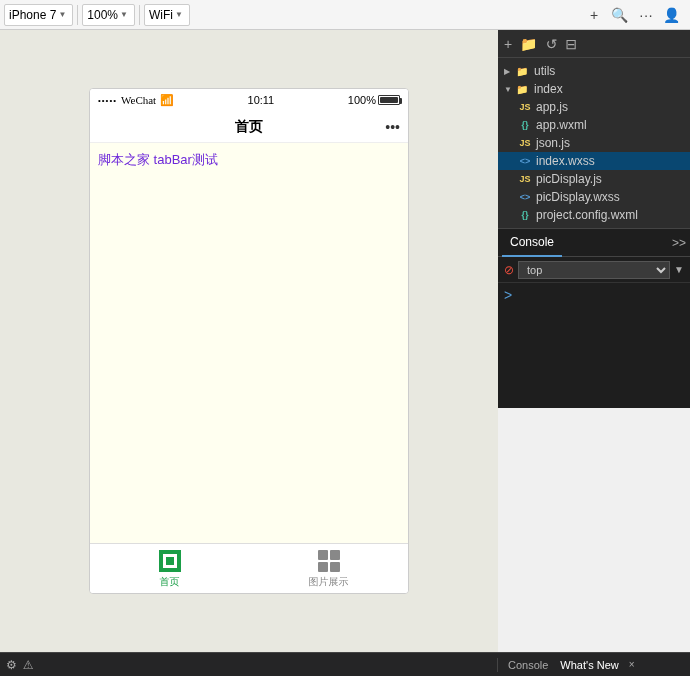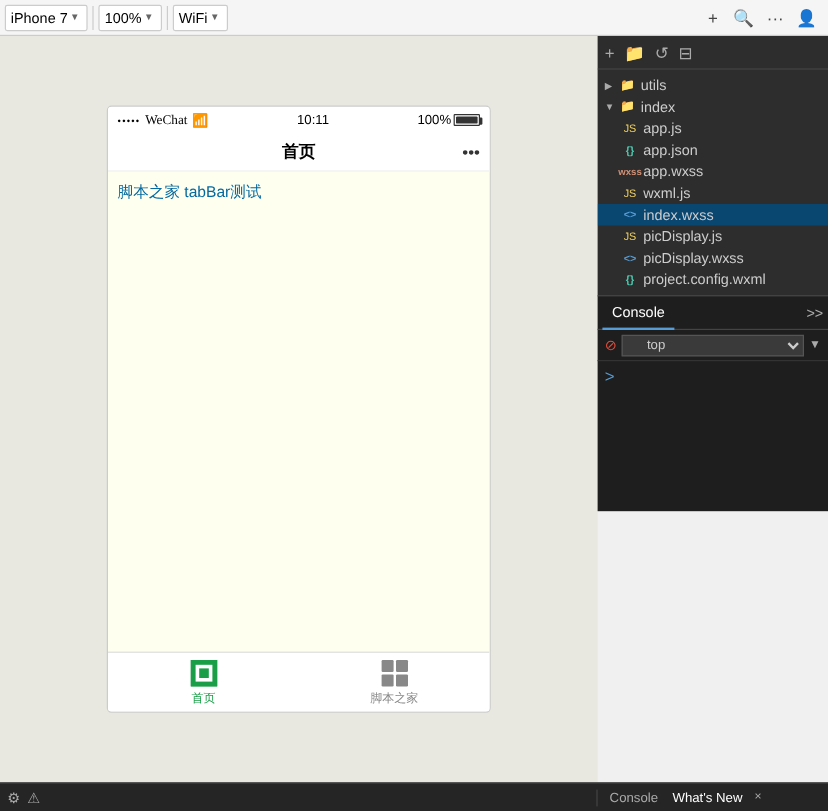--- a/index.html
+++ b/index.html
@@ -156,21 +156,21 @@
 
     
     .phone-body {
       flex: 1;
       min-height: 400px;
       background: #fffff0;
       padding: 8px;
     }
     .page-title-text {
       font-size: 13px;
-      color: #0369a1;
+      color: #6d28d9;
     }
 
     
     .phone-tabbar {
       display: flex;
       border-top: 1px solid #ddd;
       background: white;
       height: 50px;
     }
     .tab-item {
@@ -281,21 +281,21 @@
       align-items: center;
       justify-content: center;
       font-size: 10px;
     }
     .folder-arrow {
       color: #aaa;
       font-size: 8px;
       width: 8px;
     }
     .icon-folder { color: #dcb67a; }
-    .icon-js { color: #f0d060; font-size: 9px; font-weight: normal; }
+    .icon-js { color: #f0d060; font-size: 9px; font-weight: bold; }
     .icon-json { color: #4ec9b0; font-size: 9px; font-weight: bold; }
     .icon-wxss { color: #ce9178; font-size: 8px; font-weight: bold; }
     .icon-wxml { color: #569cd6; font-size: 9px; font-weight: bold; }
 
     
     .console-panel {
       width: 192px;
       background: #1e1e1e;
       border-top: 1px solid #444;
       display: flex;
@@ -335,21 +335,21 @@
       border-bottom: 1px solid #333;
       gap: 4px;
       height: 26px;
     }
     .filter-icon { color: #e74c3c; font-size: 12px; }
     .filter-select {
       background: #3a3a3a;
       color: #ccc;
       border: 1px solid #555;
       font-size: 11px;
-      padding: 1px 16px;
+      padding: 1px 4px;
       flex: 1;
       cursor: pointer;
     }
     .console-body {
       flex: 1;
       padding: 4px 6px;
       color: #ccc;
       font-size: 12px;
       overflow-y: auto;
     }
@@ -473,21 +473,21 @@
         </div>
         <div class="tab-item">
           <div class="tab-icon">
             <div class="grid-icon">
               <div class="grid-cell"></div>
               <div class="grid-cell"></div>
               <div class="grid-cell"></div>
               <div class="grid-cell"></div>
             </div>
           </div>
-          <span class="tab-label inactive">脚本之家</span>
+          <span class="tab-label inactive">图片展示</span>
         </div>
       </div>
     </div>
   </div>
 
   <div class="right-panel">
 
     <div class="file-panel">
       <div class="file-panel-toolbar">
         <div class="fp-icons">
@@ -511,31 +511,27 @@
           <span>index</span>
         </div>
 
         <div class="file-item indent1">
           <span class="file-icon icon-js">JS</span>
           <span>app.js</span>
         </div>
 
         <div class="file-item indent1">
           <span class="file-icon icon-json">{}</span>
-          <span>app.json</span>
-        </div>
-
-        <div class="file-item indent1">
-          <span class="file-icon icon-wxss">wxss</span>
-          <span>app.wxss</span>
-        </div>
+          <span>app.wxml</span>
+        </div>
+
 
         <div class="file-item indent1">
           <span class="file-icon icon-js">JS</span>
-          <span>wxml.js</span>
+          <span>json.js</span>
         </div>
 
         <div class="file-item indent1 active">
           <span class="file-icon icon-wxml">&lt;&gt;</span>
           <span>index.wxss</span>
         </div>
 
         <div class="file-item indent1">
           <span class="file-icon icon-js">JS</span>
           <span>picDisplay.js</span>

